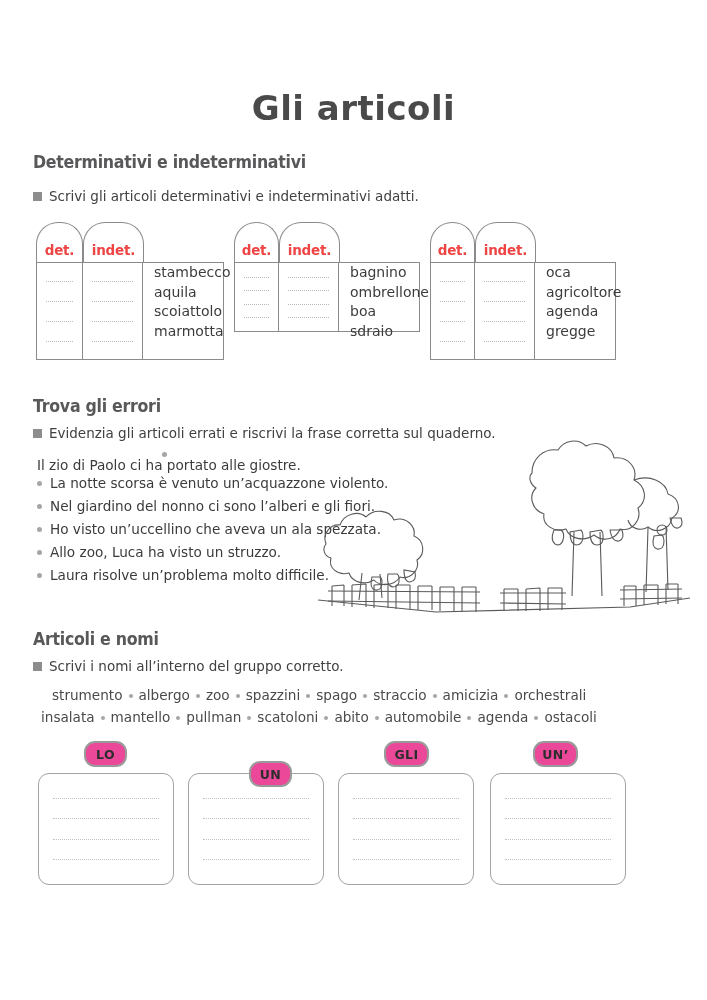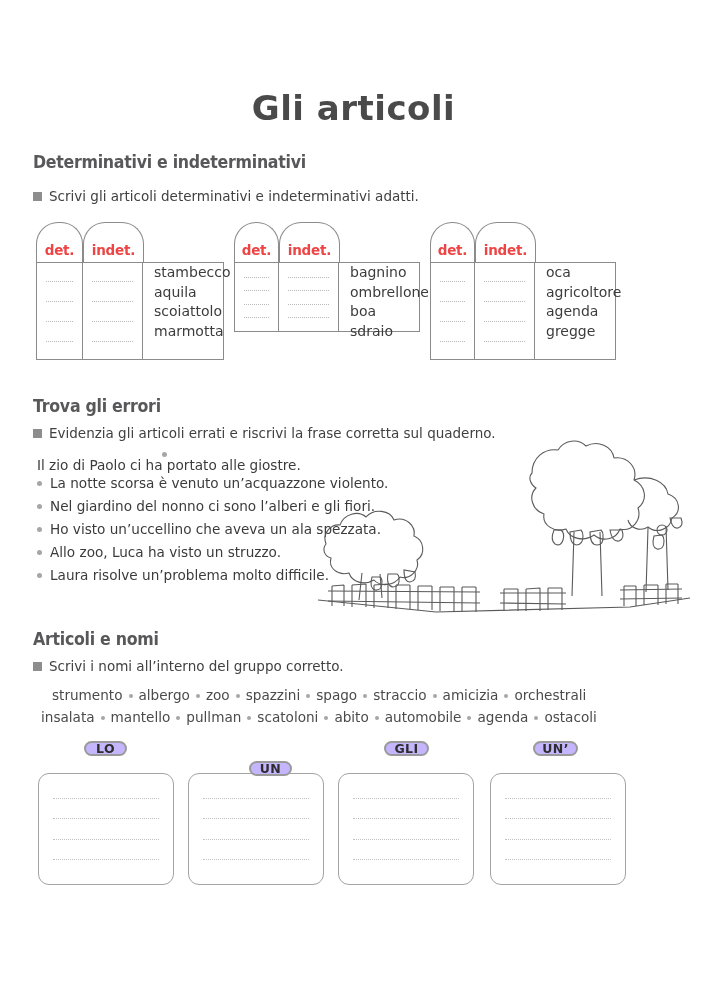--- a/index.html
+++ b/index.html
@@ -166,23 +166,23 @@
     background: #a6a6a6;
     margin: 0 6px;
     vertical-align: middle;
   }
 
   
   .pill {
     position: absolute;
     border: 2.2px solid #9a9a9a;
     border-radius: 11px;
-    height: 15px;
-    box-sizing: border-box;
-    background: #c4b5fd;
+    height: 26px;
+    box-sizing: border-box;
+    background: #ec4899;
     display: flex;
     align-items: center;
     justify-content: center;
     z-index: 3;
   }
   .pill span {
     font-size: 12.5px;
     font-weight: bold;
     color: #2d2d2d;
     letter-spacing: 0.4px;

